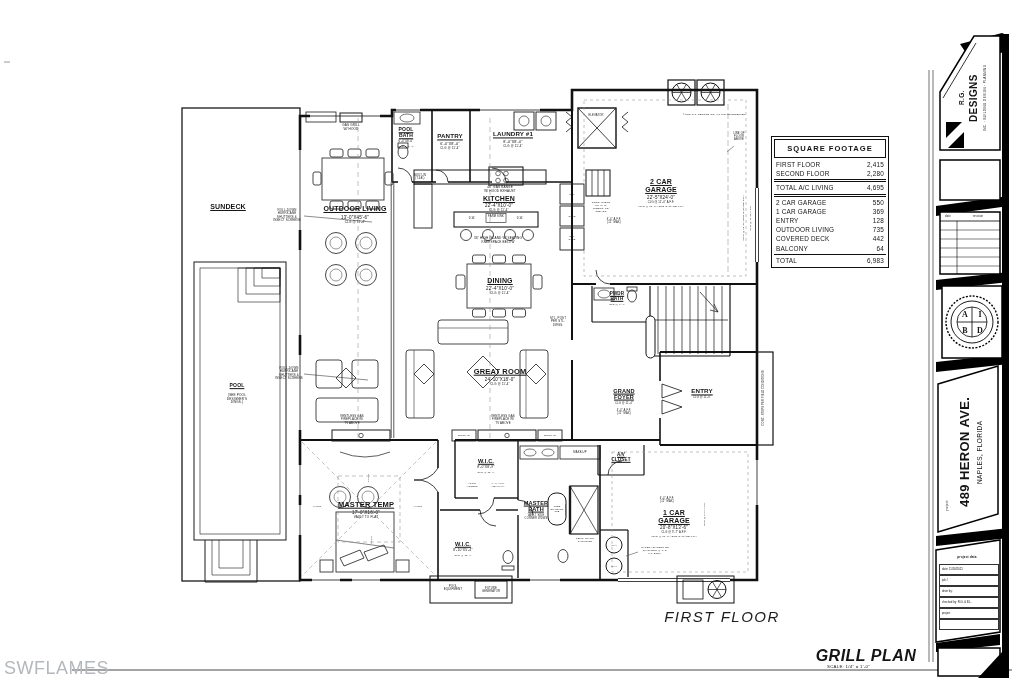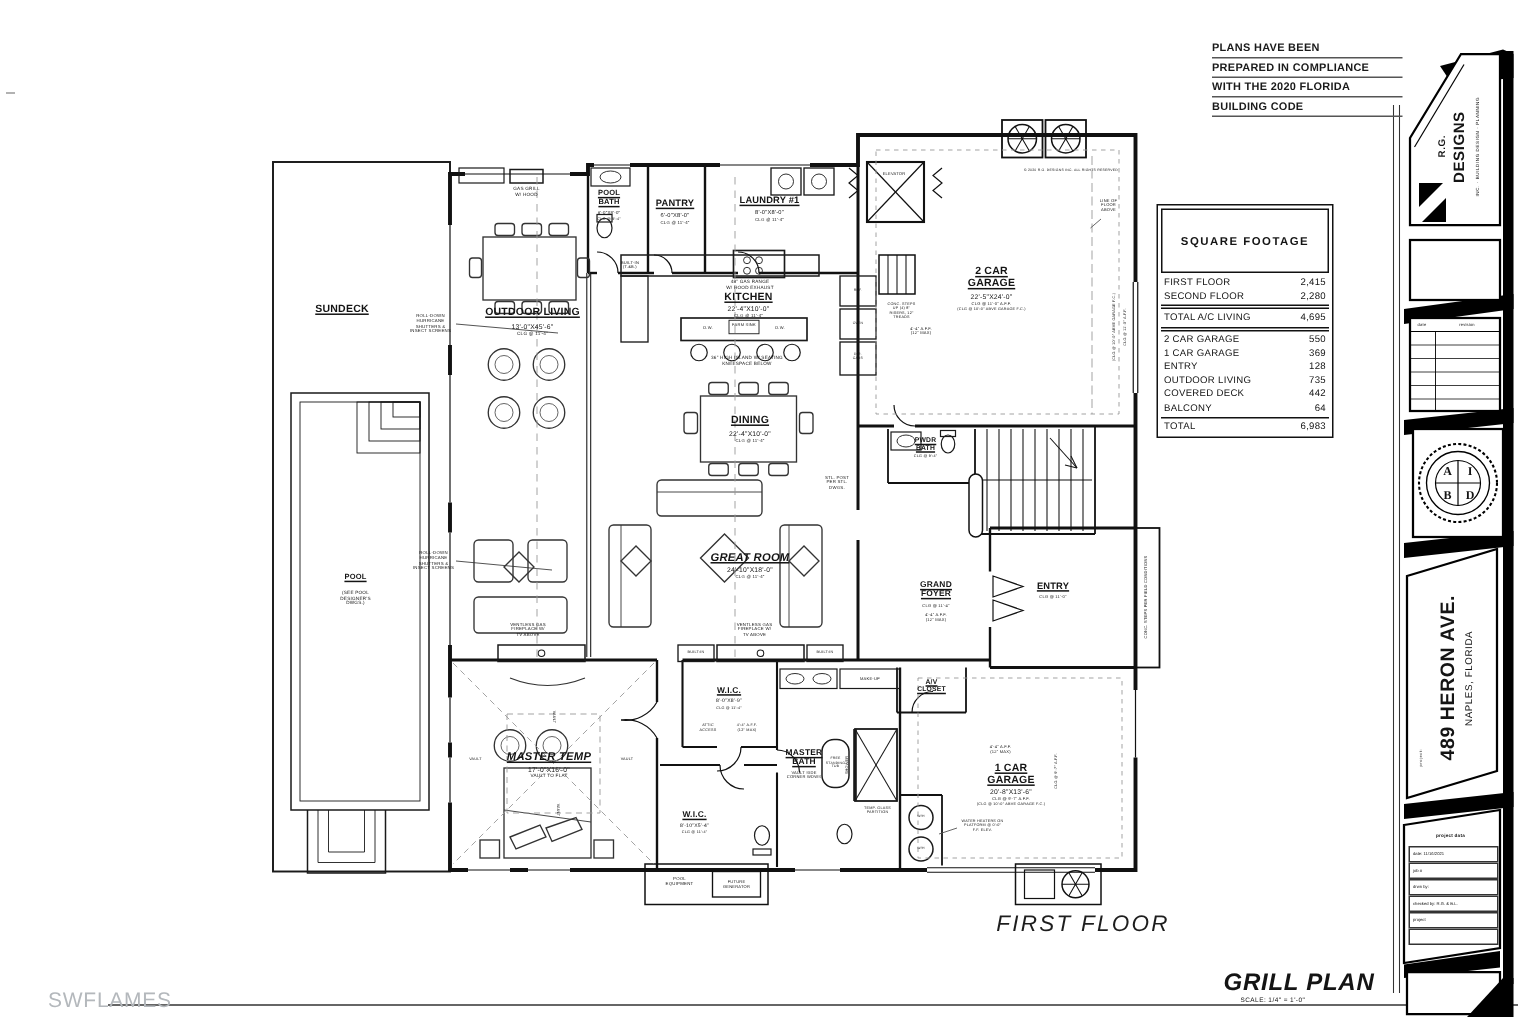--- a/index.html
+++ b/index.html
@@ -2,47 +2,47 @@
 <html><head>
 <meta charset="utf-8">
 <style>
   html,body{margin:0;padding:0;background:#e9e9e9;}
   #sheet{position:relative;width:1024px;height:682px;background:#ffffff;overflow:hidden;
          font-family:"Liberation Sans", sans-serif;color:#141414;}
   svg{position:absolute;left:0;top:0;}
   .lbl{position:absolute;transform:translate(-50%,-50%);text-align:center;white-space:pre-line;
        line-height:1.15;letter-spacing:.15px;color:#141414;}
   .rn{font-weight:bold;text-decoration:underline;text-underline-offset:1px;}
-  .s75{font-size:7.5px;font-style:italic;} .s7{font-size:7px;} .s6{font-size:6.2px;} .s55{font-size:5.6px;}
+  .s75{font-size:7.5px;} .s7{font-size:7px;} .s6{font-size:6.2px;} .s55{font-size:5.6px;}
   .s5{font-size:5px;} .s45{font-size:4.5px;} .s38{font-size:3.8px;}
   .s34{font-size:3.4px;} .s3{font-size:3.1px;} .s28{font-size:2.9px;} .s26{font-size:2.7px;}
   .s24{font-size:2.5px;} .s22{font-size:2.3px;}
   .rotl{transform:translate(-50%,-50%) rotate(-90deg);}
   .rotr{transform:translate(-50%,-50%) rotate(90deg);}
   .vtext{position:absolute;writing-mode:vertical-rl;transform:rotate(180deg);
          text-align:center;letter-spacing:.4px;color:#141414;}
   
   #compliance{position:absolute;left:808px;top:27px;width:127px;}
   .comp-line{font-size:7.3px;line-height:10px;border-bottom:.7px solid #555;
              padding-bottom:1px;margin-bottom:1px;letter-spacing:.2px;font-weight:bold;color:#1a1a1a;}
   
   #sqft{position:absolute;left:771px;top:136px;width:112px;border:1px solid #111;padding:2px;background:#fff;}
   #sqft .ttl{border:1px solid #111;font-size:7.6px;font-weight:bold;text-align:center;
-             letter-spacing:1px;padding:16px 0;margin-bottom:2px;}
+             letter-spacing:1px;padding:4px 0;margin-bottom:2px;}
   .sqrow{display:flex;justify-content:space-between;font-size:6.4px;line-height:9.2px;
          letter-spacing:.2px;padding:0 2px;}
   .sqgrp1{border-bottom:3px double #111;padding-bottom:1px;margin-bottom:1px;}
   .sqgrp2{border-bottom:3px double #111;padding-bottom:1px;margin-bottom:1px;}
   .sqgrp3{border-bottom:1px solid #111;padding-bottom:1px;margin-bottom:1px;}
   #floorplan-title{position:absolute;left:866px;top:656px;transform:translate(-50%,-50%);
                    font-style:italic;font-weight:bold;font-size:16px;letter-spacing:.5px;white-space:nowrap;}
   #floorplan-scale{position:absolute;left:827px;top:664px;font-size:4.3px;letter-spacing:.3px;white-space:nowrap;}
   #first-floor{position:absolute;left:722px;top:616px;transform:translate(-50%,-50%);
                font-style:italic;font-size:15px;letter-spacing:1.5px;white-space:nowrap;color:#1d1d1d;}
-  #watermark{position:absolute;left:4px;top:658px;font-size:14px;color:#b4b8bc;letter-spacing:.5px;margin-left:28px;}
+  #watermark{position:absolute;left:4px;top:658px;font-size:18px;color:#b4b8bc;letter-spacing:.5px;}
   .pdrow{position:absolute;left:939px;width:56px;height:8.5px;border:.6px solid #333;
          font-size:2.8px;line-height:8.5px;padding-left:2px;background:#fff;white-space:nowrap;overflow:hidden;}
   .sealltr{position:absolute;transform:translate(-50%,-50%);font-family:"Liberation Serif",serif;
            font-weight:bold;font-size:8px;}
 </style>
 </head>
 <body>
 
 <div id="sheet">
 
@@ -509,26 +509,20 @@
 <div class="lbl s28" style="left:453px;top:588px">POOL
 EQUIPMENT</div>
 <div class="lbl s26" style="left:491px;top:589.5px">FUTURE
 GENERATOR</div>
 
 <div id="first-floor">FIRST FLOOR</div>
 <div id="floorplan-title">GRILL PLAN</div>
 <div id="floorplan-scale">SCALE: 1/4" = 1'-0"</div>
 <div id="watermark">SWFLAMES</div>
 
-<div id="compliance">
-  <div class="comp-line">PLANS HAVE BEEN</div>
-  <div class="comp-line">PREPARED IN COMPLIANCE</div>
-  <div class="comp-line">WITH THE 2020 FLORIDA</div>
-  <div class="comp-line">BUILDING CODE</div>
-</div>
 
 <div id="sqft">
   <div class="ttl">SQUARE FOOTAGE</div>
   <div class="sqgrp1">
     <div class="sqrow">
           <span>FIRST FLOOR</span>
           <span>2,415</span>
         </div>
     <div class="sqrow">
           <span>SECOND FLOOR</span>

